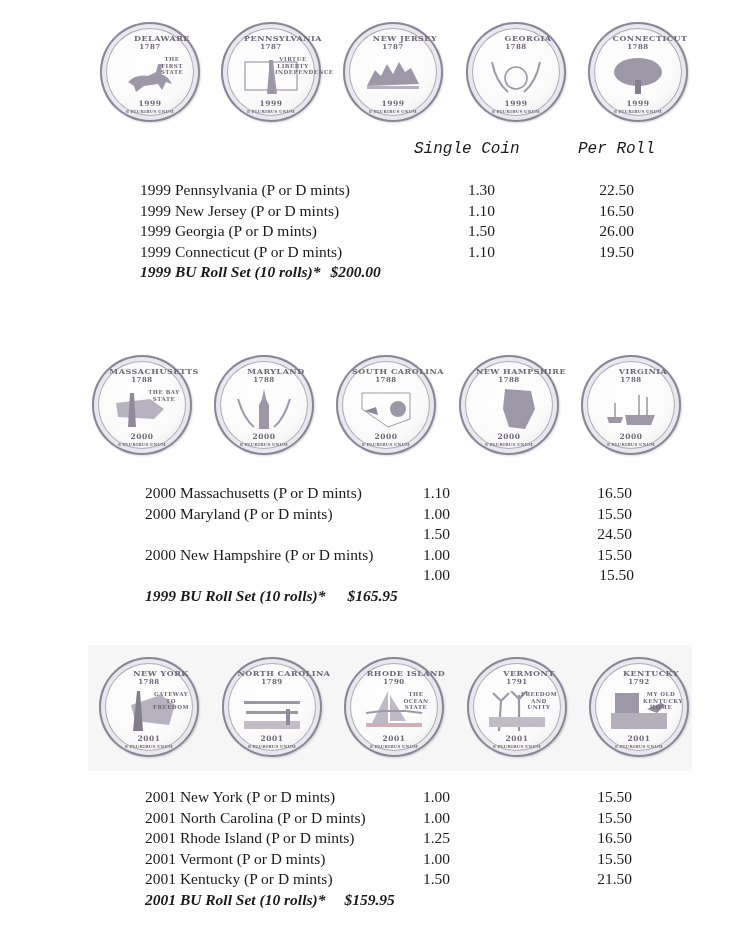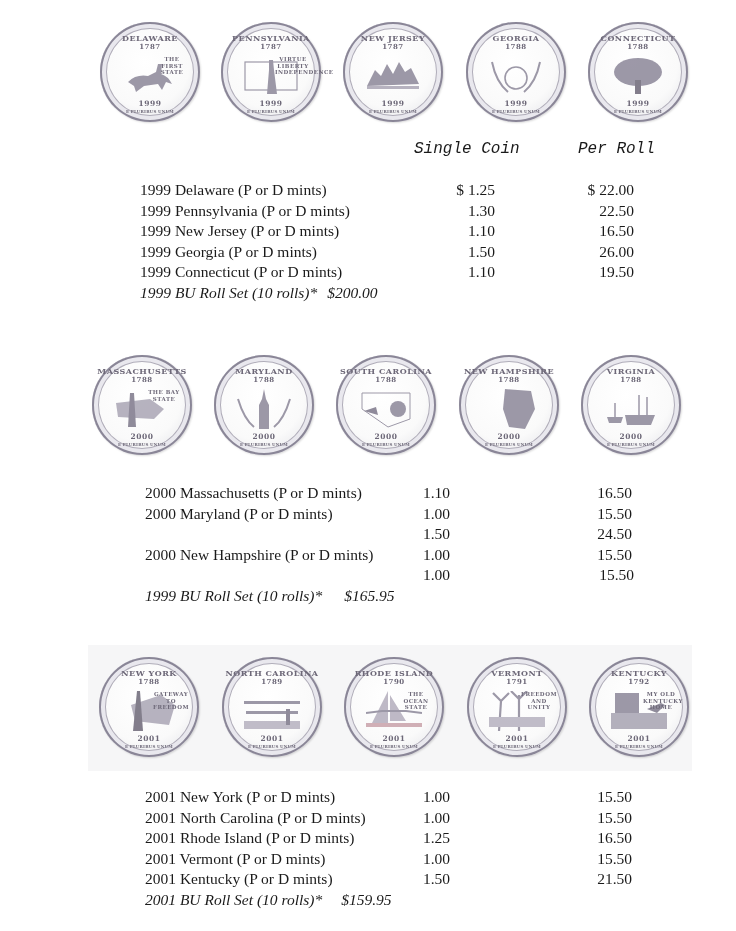--- a/index.html
+++ b/index.html
@@ -16,38 +16,38 @@
     .coin {
       position: absolute; width: 100px; height: 100px; border-radius: 50%;
       background: radial-gradient(circle at 45% 40%, #ffffff 0%, #fafafa 55%, #ececef 75%, #d4d3da 88%, #9d9aa8 96%, #6e6a7c 100%);
       box-shadow: inset 0 0 0 2px #8a8697, inset 0 0 0 6px #e9e8ee, inset 0 0 0 7px #b0adb9, 1px 1px 2px rgba(0,0,0,0.15);
     }
     .coin .c-name, .coin .c-year, .coin .c-date, .coin .c-motto, .coin .c-pluribus {
       position: absolute; left: 0; width: 100%; text-align: center;
       font-family: "DejaVu Serif", serif; color: #6d6878; font-weight: bold;
       letter-spacing: 0.5px;
     }
-    .coin .c-name { top: 11px; font-size: 8px; }
+    .coin .c-name { top: 11px; font-size: 8px; margin-left: 12px; }
     .coin .c-year { top: 20px; font-size: 7px; }
     .coin .c-motto { top: 34px; font-size: 5.5px; line-height: 6.5px; left: auto; right: 10px; width: 36px; }
     .coin .c-date { bottom: 14px; font-size: 7.5px; }
     .coin .c-pluribus { bottom: 8px; font-size: 4px; letter-spacing: 0.2px; }
     .coin .c-art {
       position: absolute; left: 22px; top: 34px; width: 56px; height: 40px;
       opacity: 0.85;
     }
     .hdr {
       position: absolute; font-style: italic; font-size: 16px; font-family: Liberation Mono, monospace;
     }
     .list { position: absolute; font-size: 15.5px; line-height: 20.6px; }
     .list .row { position: relative; height: 20.6px; white-space: nowrap; }
     .list .name { position: absolute; left: 0; }
     .list .single { position: absolute; text-align: right; width: 70px; }
     .list .roll { position: absolute; text-align: right; width: 80px; }
-    .list .set { font-style: italic; white-space: nowrap; }
+    .list .set { font-style: italic; white-space: nowrap; font-weight: bold; }
     .list .set .set-price { margin-left: 6px; }
   </style>
 </head>
 <body>
 
 <div class="coin-band"></div>
 
 <div class="coin-row" style="top:0">
   <div class="coin" style="left:100px;top:22px">
     <div class="c-name">DELAWARE</div>
@@ -100,25 +100,20 @@
     <div class="c-date">1999</div>
     <div class="c-pluribus">E PLURIBUS UNUM</div>
   </div>
 </div>
 
 <div class="hdr" style="left:414px;top:140px">Single Coin</div>
 <div class="hdr" style="left:578px;top:140px">Per Roll</div>
 
 <div class="list" style="left:140px;top:180px;width:520px">
   <div class="row">
-    <span class="name">1999 Delaware (P or D mints)</span>
-    <span class="single" style="left:285px">$ 1.25</span>
-    <span class="roll" style="left:414px">$ 22.00</span>
-  </div>
-  <div class="row">
     <span class="name">1999 Pennsylvania (P or D mints)</span>
     <span class="single" style="left:285px">1.30</span>
     <span class="roll" style="left:414px">22.50</span>
   </div>
   <div class="row">
     <span class="name">1999 New Jersey (P or D mints)</span>
     <span class="single" style="left:285px">1.10</span>
     <span class="roll" style="left:414px">16.50</span>
   </div>
   <div class="row">

